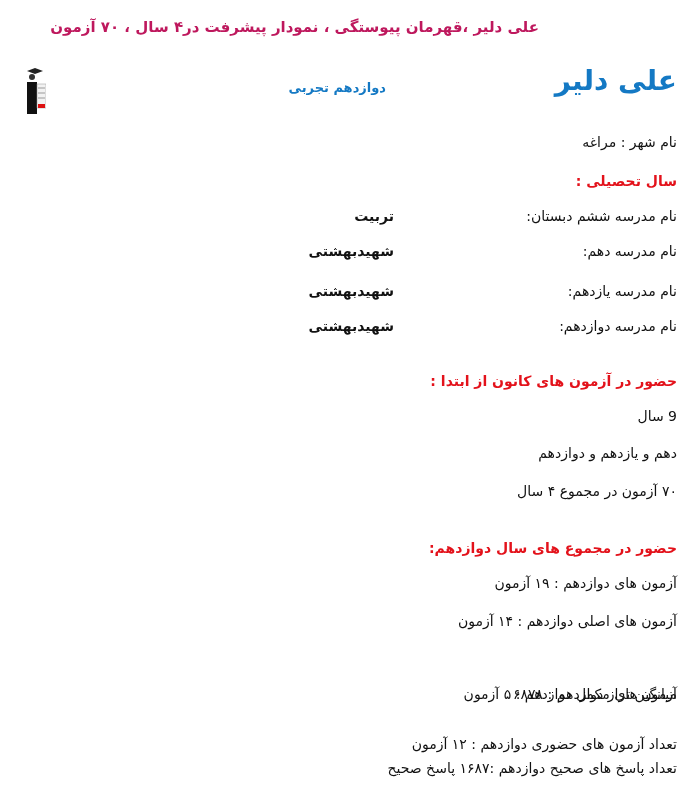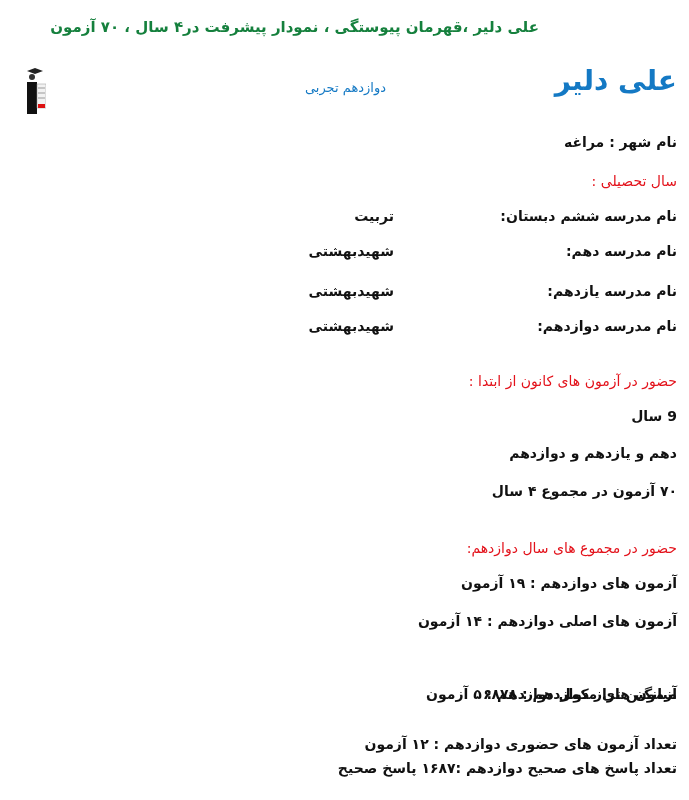--- a/index.html
+++ b/index.html
@@ -1,37 +1,37 @@
 <!DOCTYPE html>
 <html><head>
   <meta charset="utf-8">
   <style>
     html, body { margin: 0; padding: 0; background: #ffffff; }
     body {
       width: 689px; height: 800px; position: relative; overflow: hidden;
       font-family: "DejaVu Sans", sans-serif;
       direction: rtl;
     }
-    .abs { position: absolute; white-space: nowrap; }
+    .abs { position: absolute; white-space: nowrap; font-weight: bold; }
     .headline {
       top: 18px; right: 150px;
-      color: #15803d; font-weight: bold; font-size: 15px;
+      color: #be185d; font-weight: bold; font-size: 15px;
     }
     .logo {
       top: 68px; left: 24px; width: 22px; height: 48px;
     }
     .name {
       top: 64px; right: 12px;
       color: #1479c4; font-weight: bold; font-size: 28px; margin-left: 12px;
     }
     .grade {
       top: 80px; right: 303px;
-      color: #1479c4; font-weight: normal; font-size: 13px;
+      color: #1479c4; font-weight: bold; font-size: 13px;
     }
-    .row-bold { color: #111; font-weight: bold; font-size: 14px; right: 12px; }
+    .row-bold { color: #111; font-weight: normal; font-size: 14px; right: 12px; }
     .label-red { color: #e3121b; font-size: 14px; right: 12px; }
     .val { color: #111; font-weight: bold; font-size: 14px; right: 295px; }
   </style>
 </head>
 <body>
 
 <div class="abs headline">علی دلیر ،قهرمان پیوستگی ، نمودار پیشرفت در۴ سال ، ۷۰ آزمون</div>
 
 <div class="abs logo">
   <svg width="22" height="48" viewBox="0 0 22 48">

